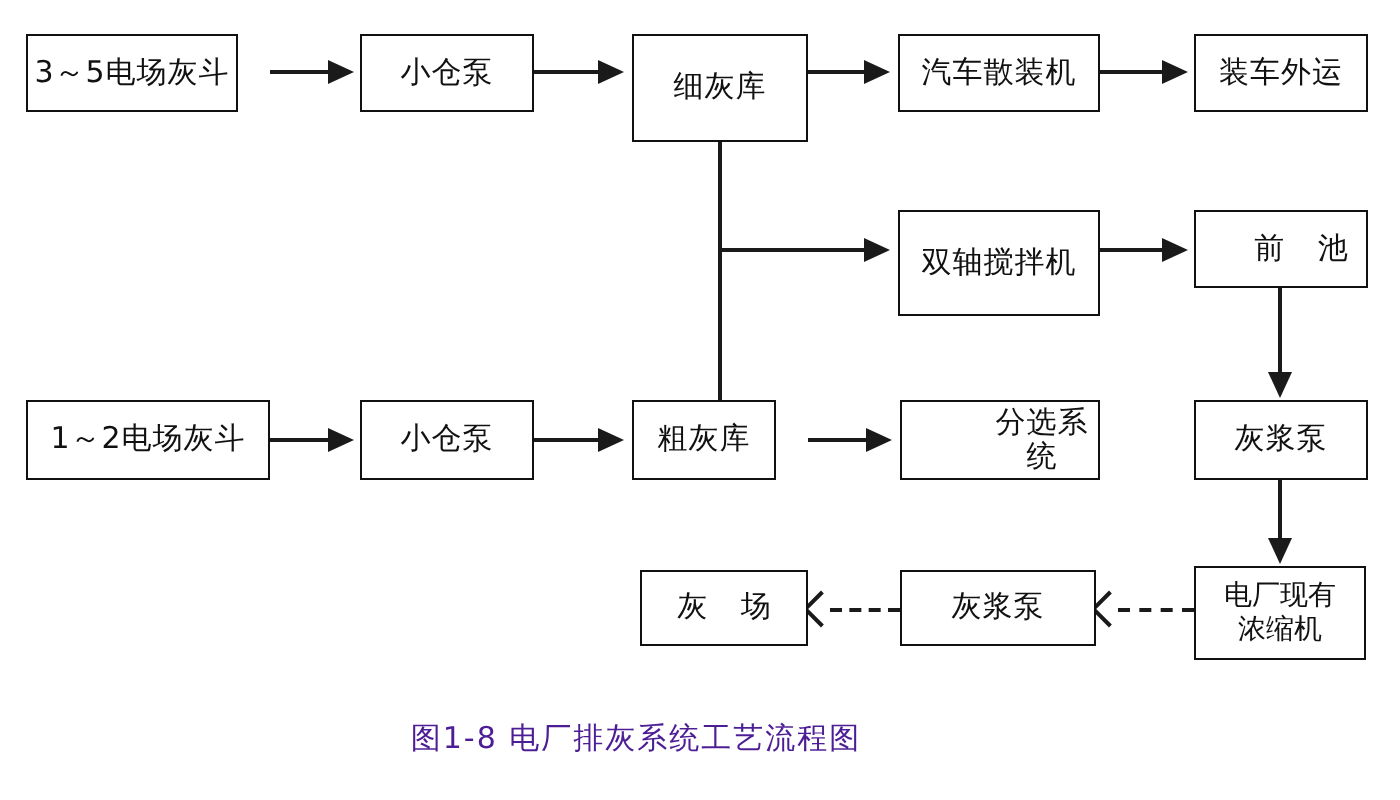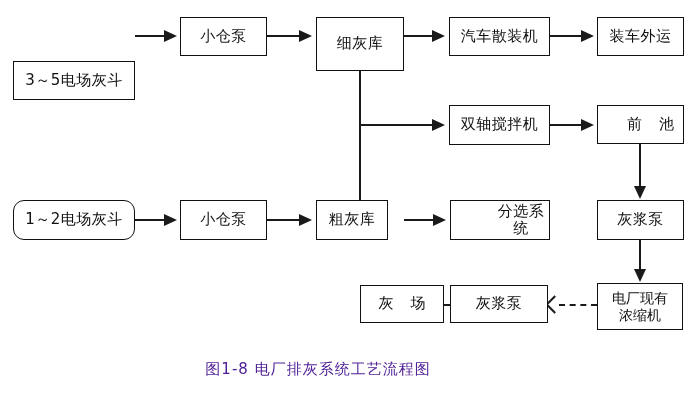--- a/index.html
+++ b/index.html
@@ -88,21 +88,21 @@
     font-size: 15px;
     color: #4c1d95;
     letter-spacing: 1px;
   }
 </style>
 </head>
 <body>
 
 <div id="canvas">
 
-  <div class="node" style="left:13px; top:17px; width:122px; height:39px;margin-top:44px;">3～5电场灰斗</div>
+  <div class="node" style="left:13px; top:17px; width:106px; height:39px;">3～5电场灰斗</div>
 
   <div class="hline" style="left:135px; top:35px; width:33px;"></div>
   <div class="arrow right" style="left:164px; top:30px;"></div>
 
   <div class="node" style="left:180px; top:17px; width:87px; height:39px;">小仓泵</div>
 
   <div class="hline" style="left:267px; top:35px; width:34px;"></div>
   <div class="arrow right" style="left:299px; top:30px;"></div>
 
   <div class="node" style="left:316px; top:17px; width:88px; height:54px;">细灰库</div>
@@ -115,31 +115,31 @@
   <div class="hline" style="left:550px; top:35px; width:33px;"></div>
   <div class="arrow right" style="left:581px; top:30px;"></div>
 
   <div class="node" style="left:597px; top:17px; width:87px; height:39px;">装车外运</div>
 
   <div class="vline" style="left:359px; top:56px; height:145px;"></div>
 
   <div class="hline" style="left:359px; top:124px; width:76px;"></div>
   <div class="arrow right" style="left:432px; top:119px;"></div>
 
-  <div class="node" style="left:449px; top:105px; width:101px; height:40px;">双轴搅拌机</div>
+  <div class="node" style="left:449px; top:105px; width:101px; height:53px;">双轴搅拌机</div>
 
   <div class="hline" style="left:550px; top:124px; width:33px;"></div>
   <div class="arrow right" style="left:581px; top:119px;"></div>
 
   <div class="node wide-space" style="left:597px; top:105px; width:87px; height:39px;padding-left:20px;">前  池</div>
 
   <div class="vline" style="left:639px; top:144px; height:44px;"></div>
   <div class="arrow down" style="left:634px; top:186px;"></div>
 
-  <div class="node" style="left:13px; top:200px; width:122px; height:40px;border-radius:11px;">1～2电场灰斗</div>
+  <div class="node" style="left:13px; top:200px; width:122px; height:40px;">1～2电场灰斗</div>
 
   <div class="hline" style="left:135px; top:219px; width:33px;"></div>
   <div class="arrow right" style="left:164px; top:214px;"></div>
 
   <div class="node" style="left:180px; top:200px; width:87px; height:40px;">小仓泵</div>
 
   <div class="hline" style="left:267px; top:219px; width:34px;"></div>
   <div class="arrow right" style="left:299px; top:214px;"></div>
 
   <div class="node" style="left:316px; top:200px; width:72px; height:40px;">粗灰库</div>
@@ -147,21 +147,21 @@
   <div class="hline" style="left:404px; top:219px; width:32px;"></div>
   <div class="arrow right" style="left:433px; top:214px;"></div>
 
   <div class="node" style="left:450px; top:200px; width:100px; height:40px;padding-left:42px;">分选系统</div>
 
   <div class="node" style="left:597px; top:200px; width:87px; height:40px;">灰浆泵</div>
 
   <div class="vline" style="left:639px; top:240px; height:31px;"></div>
   <div class="arrow down" style="left:634px; top:269px;"></div>
 
-  <div class="node wide-space" style="left:320px; top:285px; width:84px; height:38px;margin-left:40px;">灰  场</div>
+  <div class="node wide-space" style="left:320px; top:285px; width:84px; height:38px;">灰  场</div>
 
   <div class="hdash" style="left:415px; top:304px; width:35px;"></div>
   <div class="chev" style="left:404px; top:298px;"></div>
 
   <div class="node" style="left:450px; top:285px; width:98px; height:38px;">灰浆泵</div>
 
   <div class="hdash" style="left:559px; top:304px; width:38px;"></div>
   <div class="chev" style="left:548px; top:298px;"></div>
 
   <div class="node two-line" style="left:597px; top:283px; width:86px; height:47px;">电厂现有

